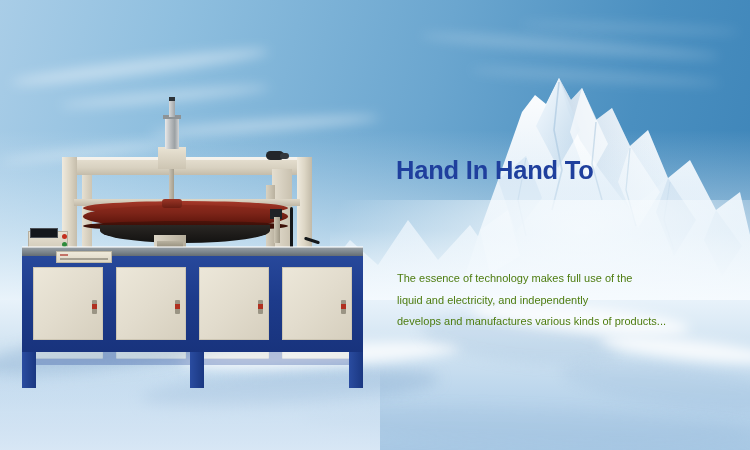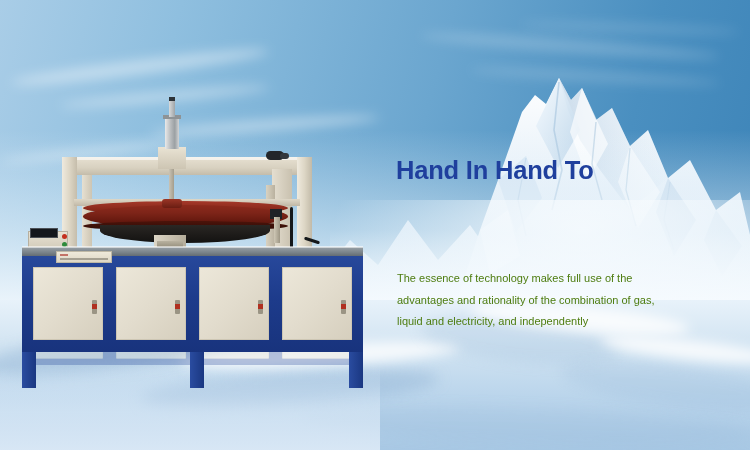--- a/index.html
+++ b/index.html
@@ -279,17 +279,17 @@
     <div class="leg leg2"></div>
     <div class="leg leg3"></div>
   </div>
 
   <div id="headline">
     <span class="hl-line">Hand In Hand To</span>
   </div>
 
   <div id="bodytext">
     <span class="bd-line">The essence of technology makes full use of the</span>
-    <span class="bd-line">advantages and rationality of the combination of gas,</span>
     <span class="bd-line">liquid and electricity, and independently</span>
+    <span class="bd-line">develops and manufactures various kinds of products...</span>
   </div>
 
 </div>
 
 </body></html>

